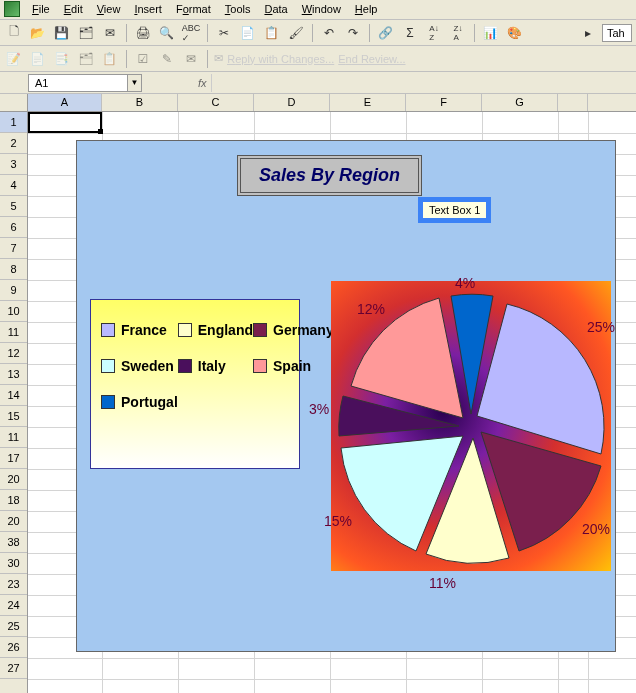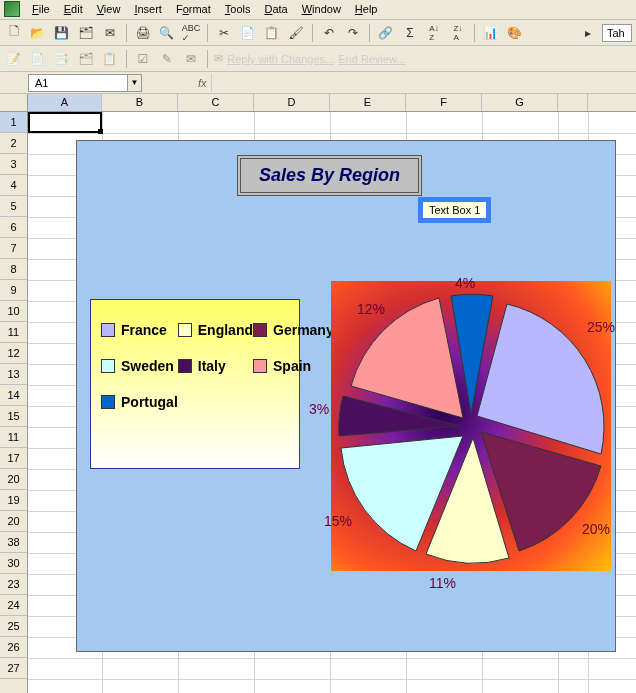--- a/index.html
+++ b/index.html
@@ -251,21 +251,21 @@
         <div class="row-h">9</div>
         <div class="row-h">10</div>
         <div class="row-h">11</div>
         <div class="row-h">12</div>
         <div class="row-h">13</div>
         <div class="row-h">14</div>
         <div class="row-h">15</div>
         <div class="row-h">11</div>
         <div class="row-h">17</div>
         <div class="row-h">20</div>
-        <div class="row-h">19</div>
+        <div class="row-h">18</div>
         <div class="row-h">20</div>
         <div class="row-h">38</div>
         <div class="row-h">30</div>
         <div class="row-h">23</div>
         <div class="row-h">24</div>
         <div class="row-h">25</div>
         <div class="row-h">26</div>
         <div class="row-h">27</div>
       </div>
     <div class="cells" id="cells">

